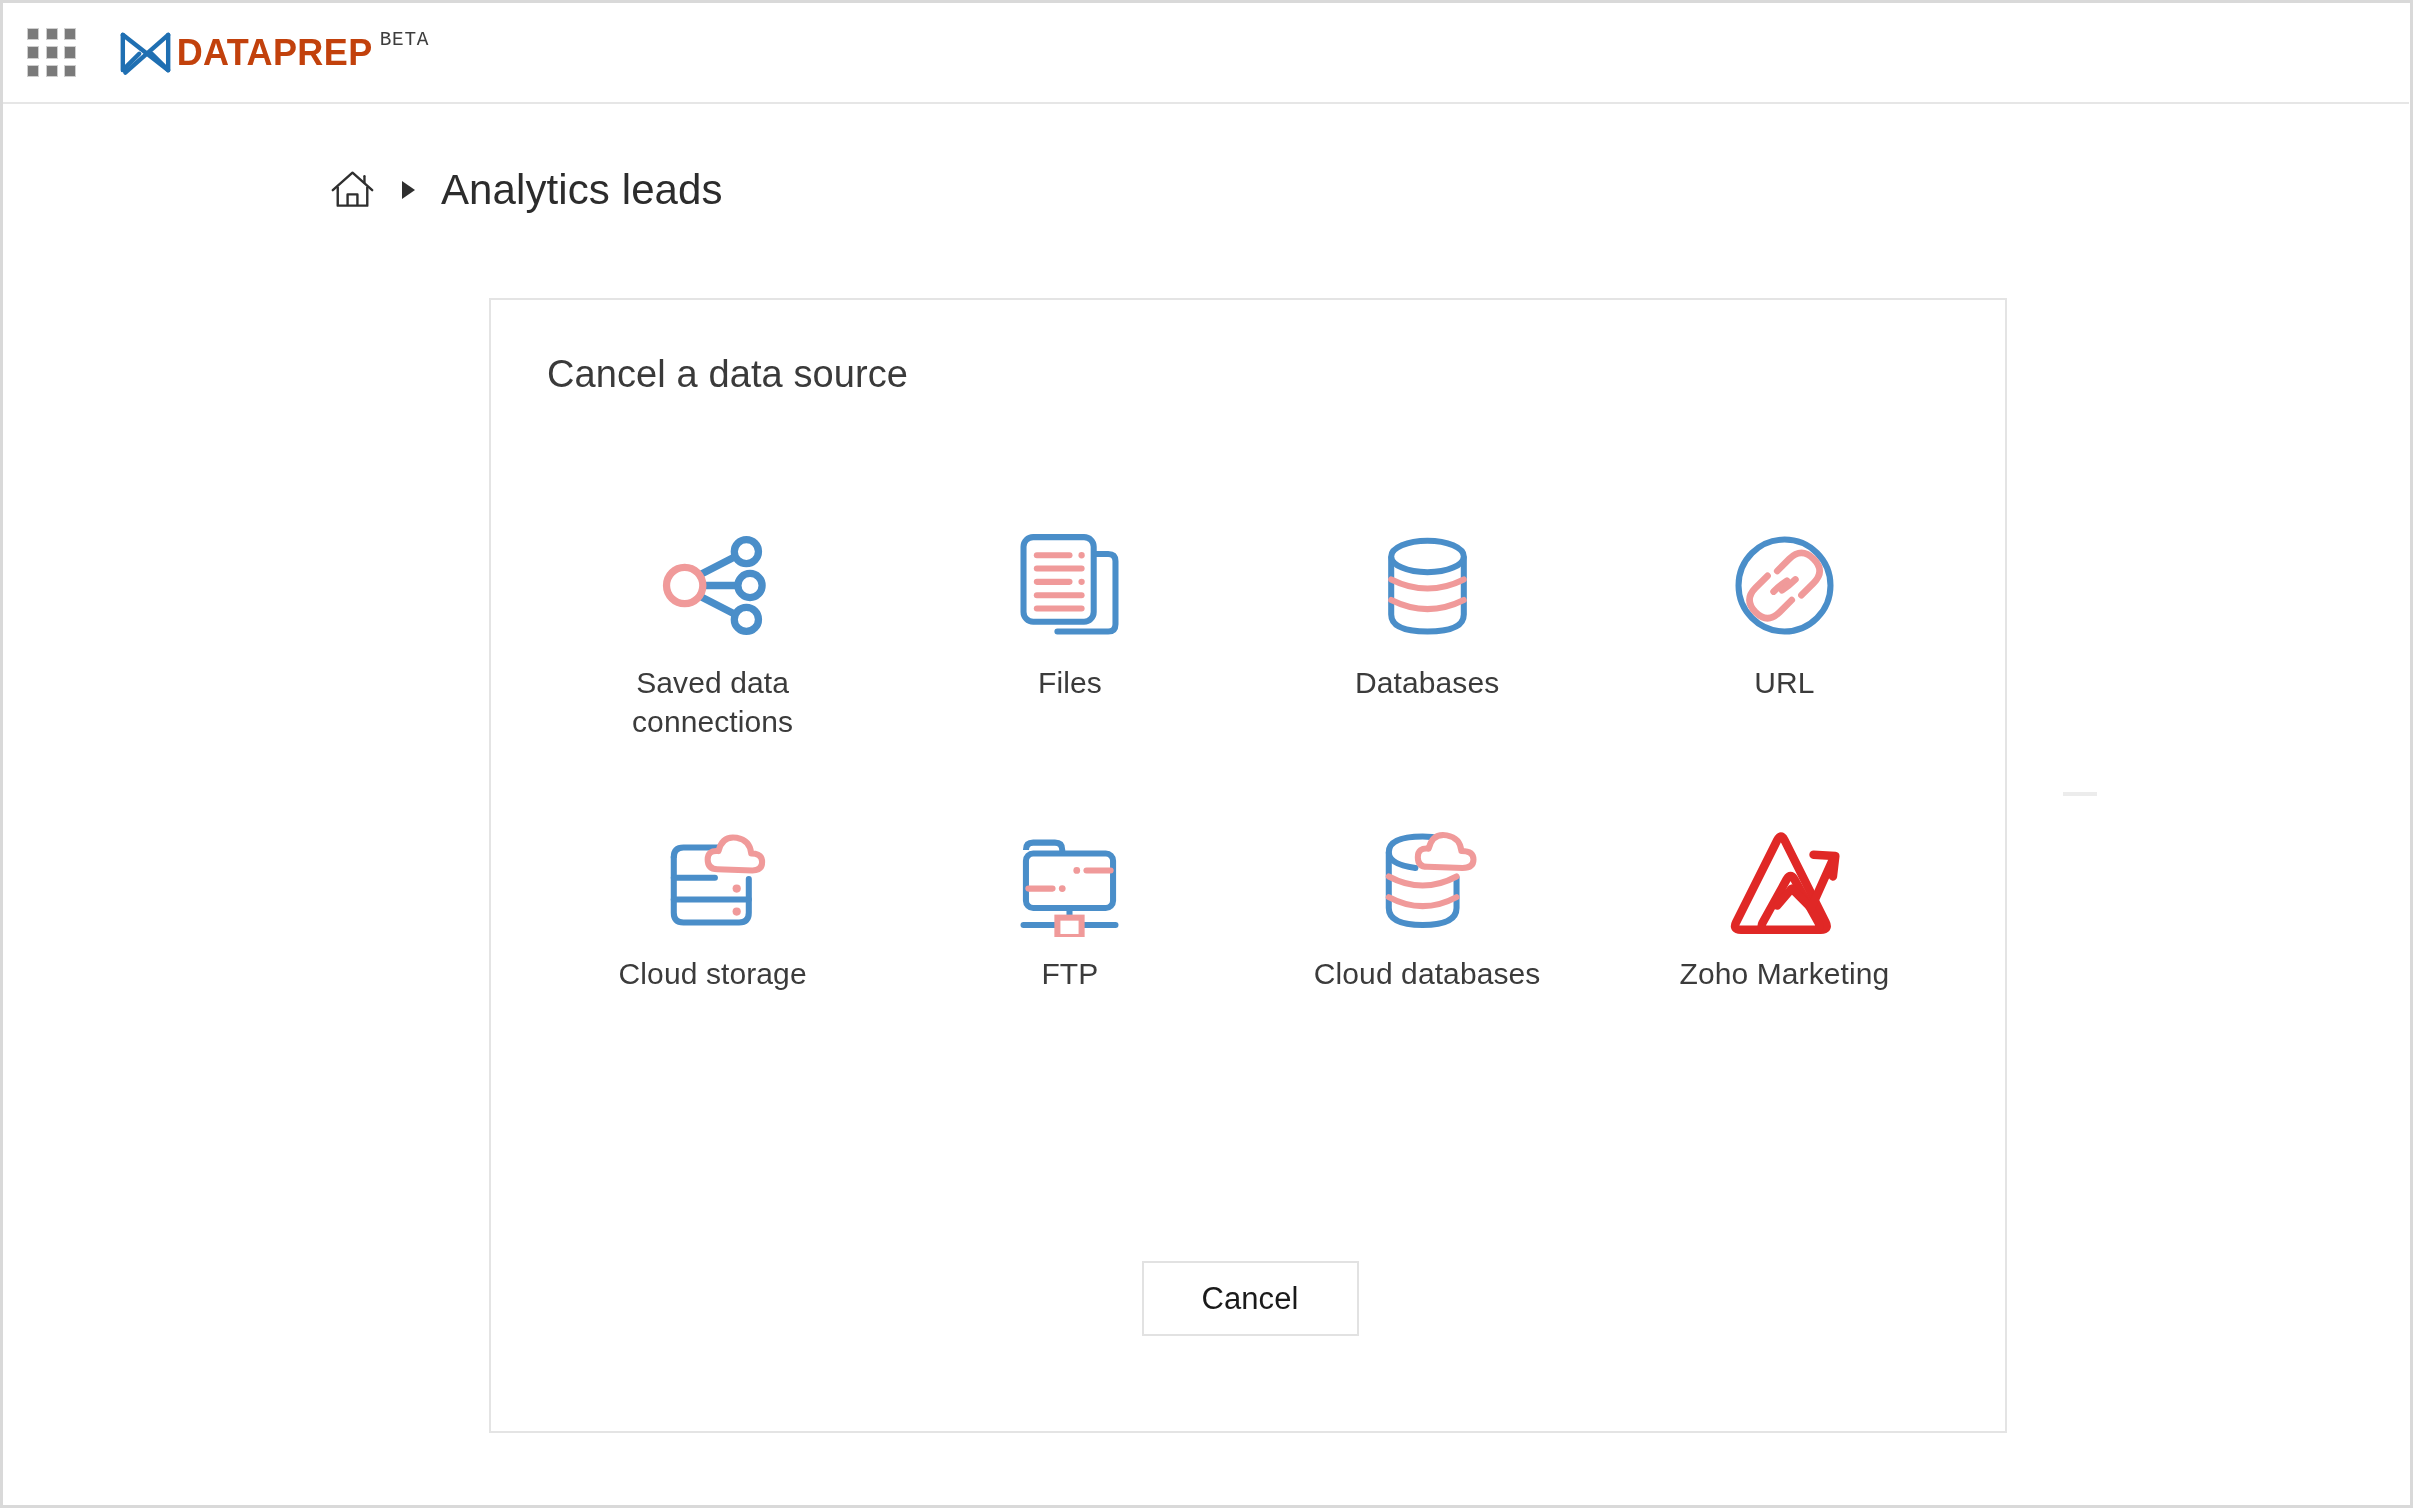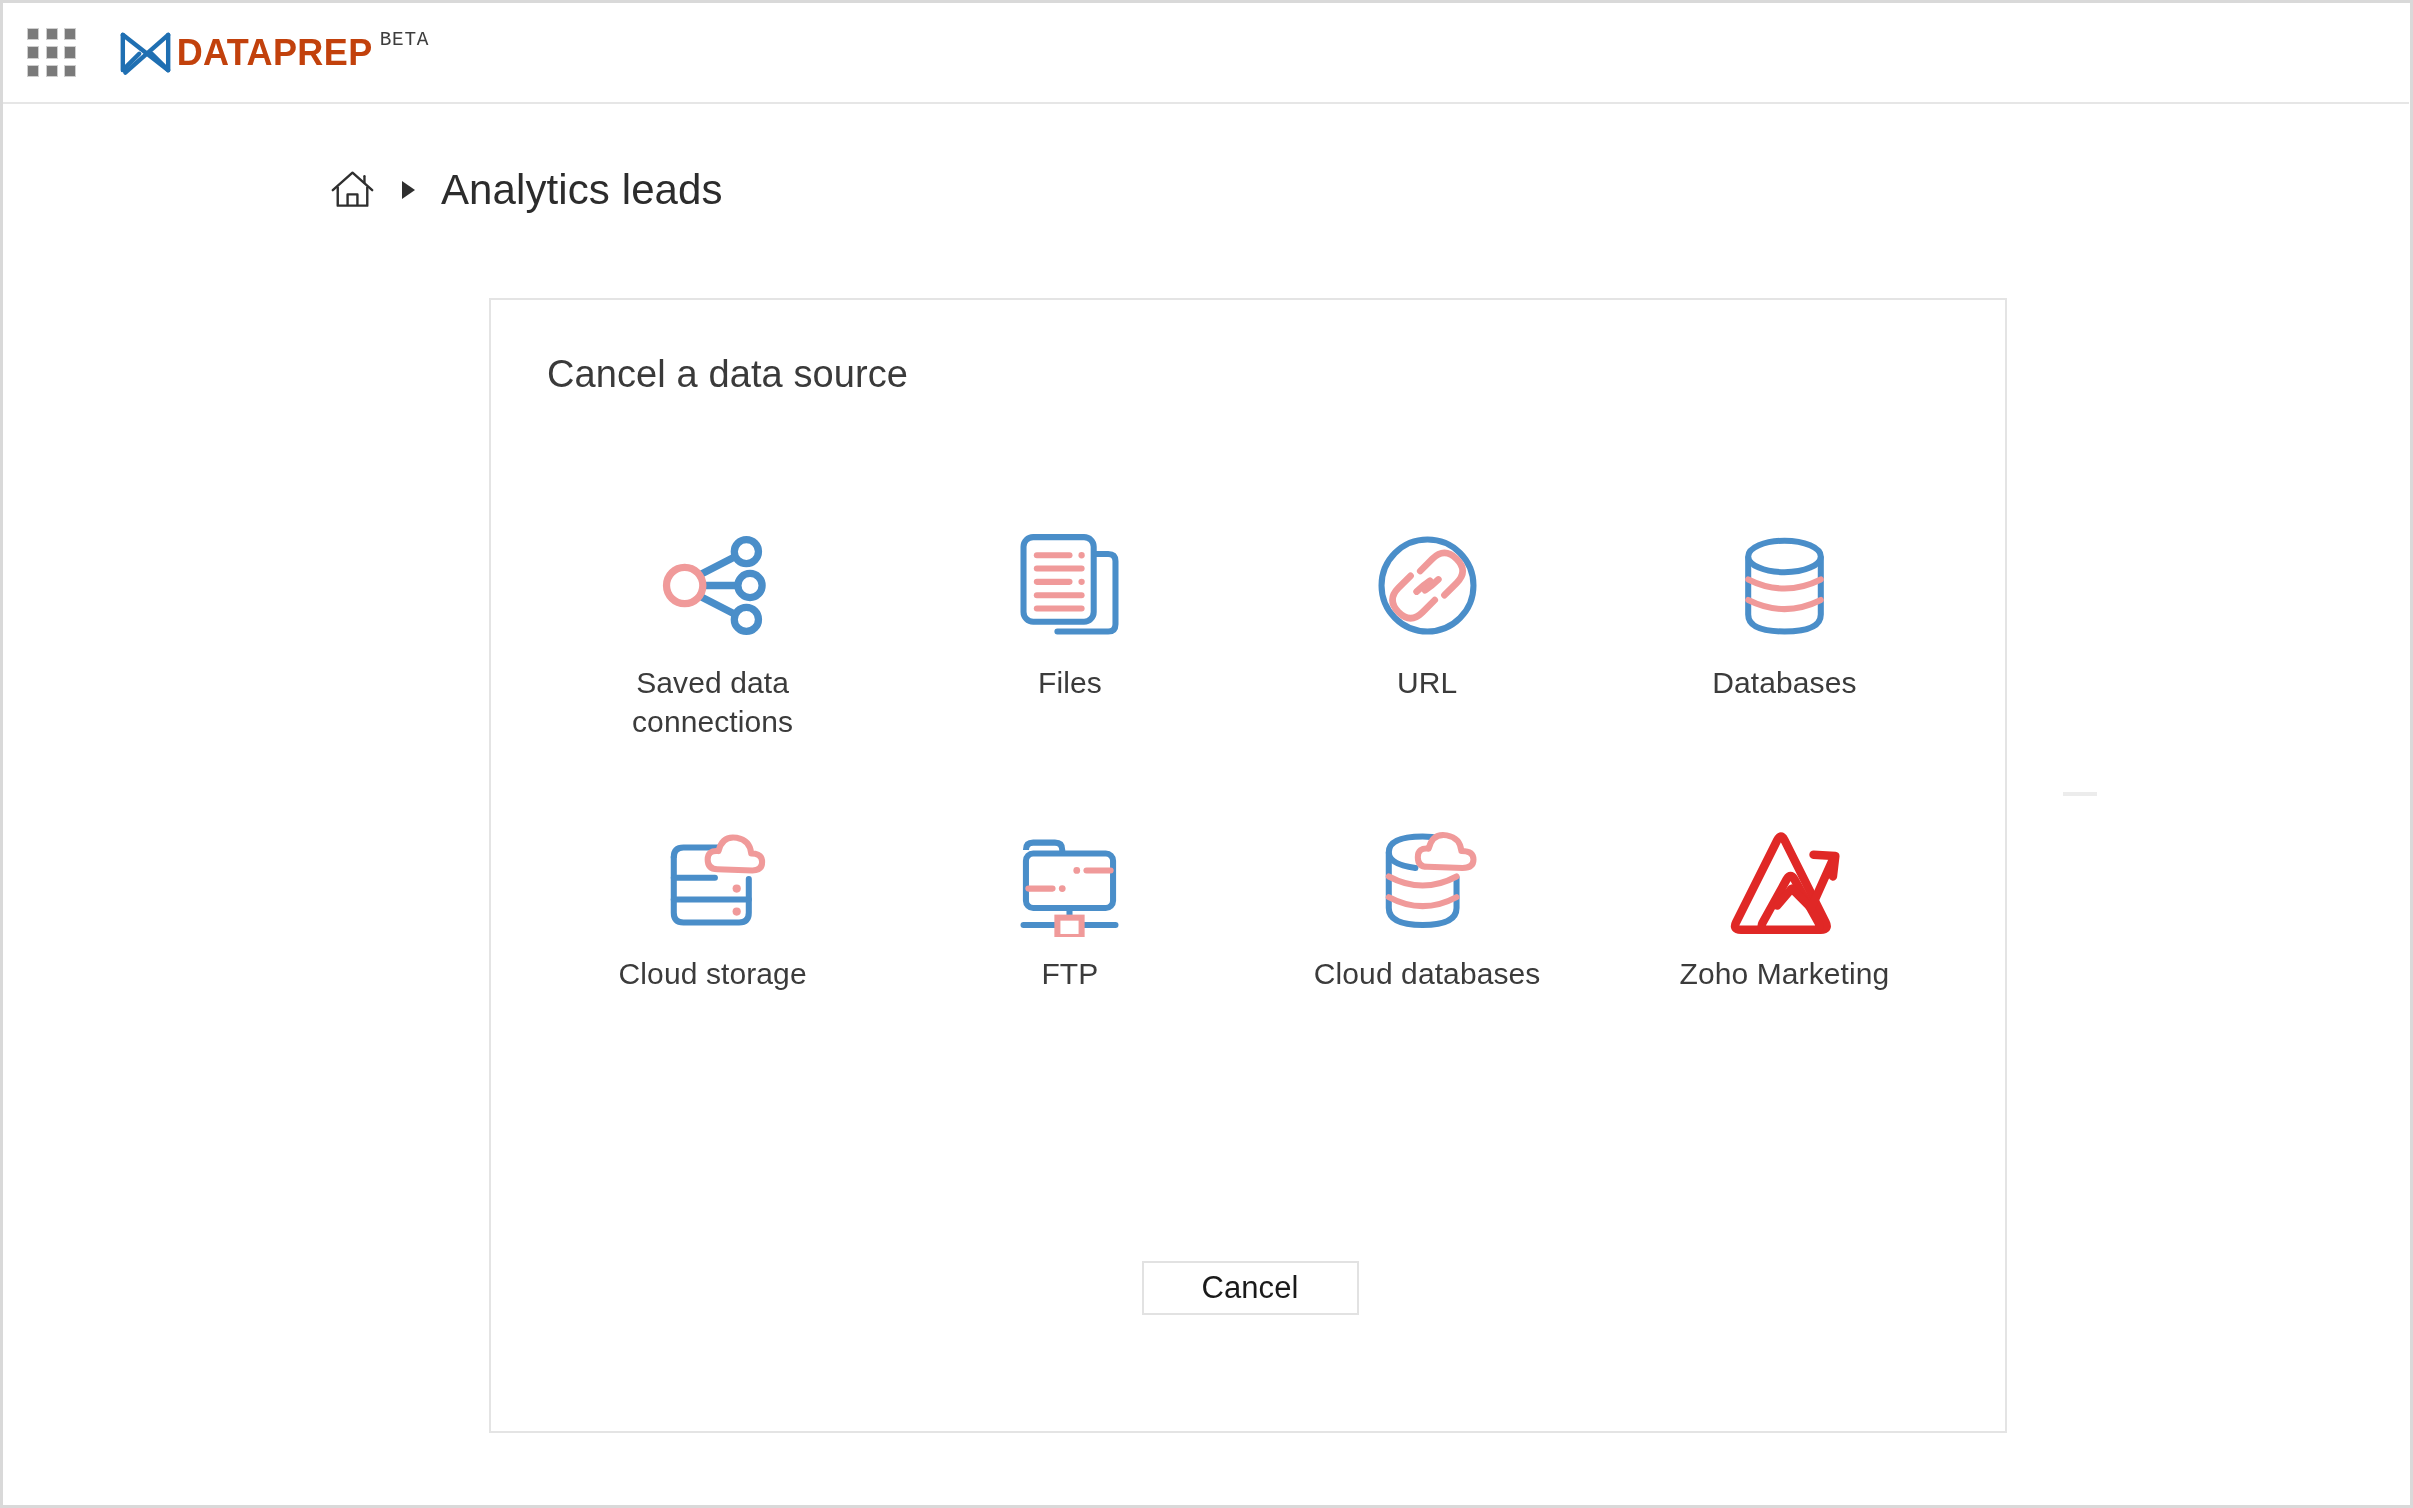--- a/index.html
+++ b/index.html
@@ -156,21 +156,21 @@
   .cancel-wrap {
     position: absolute;
     left: 0;
     top: 961px;
     width: 1518px;
     display: flex;
     justify-content: center;
   }
   .cancel-btn {
     width: 217px;
-    height: 54px;
+    height: 75px;
     background: #ffffff;
     border: 2.2px solid #e2e2e2;
     font-family: "Liberation Sans", sans-serif;
     font-size: 31px;
     color: #1a1a1a;
     cursor: pointer;
     letter-spacing: 0.1px;
   }
 
   
@@ -259,40 +259,40 @@
             <line x1="23" y1="58" x2="60" y2="58" stroke="#f09a9a" stroke-width="5" stroke-linecap="round"></line>
             <line x1="23" y1="69" x2="60" y2="69" stroke="#f09a9a" stroke-width="5" stroke-linecap="round"></line>
           </svg>
         </span>
         <span class="tile-label">Files</span>
       </div>
 
       <div class="tile">
         <span class="tile-icon">
           <svg width="121" height="121" viewBox="0 0 100 100">
+            <path d="M20 26 L20 74 Q20 88 50 88 Q80 88 80 74 L80 26" fill="#fff" stroke="#4a8ec9" stroke-width="5" stroke-linejoin="round"></path>
+            <ellipse cx="50" cy="26" rx="30" ry="13" fill="#fff" stroke="#4a8ec9" stroke-width="5"></ellipse>
+            <path d="M20 45 Q50 60 80 45" fill="none" stroke="#f09a9a" stroke-width="5" stroke-linecap="round"></path>
+            <path d="M20 62 Q50 77 80 62" fill="none" stroke="#f09a9a" stroke-width="5" stroke-linecap="round"></path>
+          </svg>
+        </span>
+        <span class="tile-label">Databases</span>
+      </div>
+
+      <div class="tile">
+        <span class="tile-icon">
+          <svg width="121" height="121" viewBox="0 0 100 100">
             <circle cx="50" cy="50" r="38" fill="#fff" stroke="#4a8ec9" stroke-width="5"></circle>
             <path d="M44 38 L54 28 Q64 18 74 28 Q84 38 74 48 L64 58" fill="none" stroke="#f09a9a" stroke-width="5.5" stroke-linecap="round"></path>
             <path d="M56 62 L46 72 Q36 82 26 72 Q16 62 26 52 L36 42" fill="none" stroke="#f09a9a" stroke-width="5.5" stroke-linecap="round"></path>
             <path d="M41 55 Q46 50 52 46" fill="none" stroke="#f09a9a" stroke-width="5.5" stroke-linecap="round"></path>
             <path d="M48 54 Q54 50 59 45" fill="none" stroke="#f09a9a" stroke-width="5.5" stroke-linecap="round"></path>
           </svg>
         </span>
         <span class="tile-label">URL</span>
-      </div>
-
-      <div class="tile">
-        <span class="tile-icon">
-          <svg width="121" height="121" viewBox="0 0 100 100">
-            <path d="M20 26 L20 74 Q20 88 50 88 Q80 88 80 74 L80 26" fill="#fff" stroke="#4a8ec9" stroke-width="5" stroke-linejoin="round"></path>
-            <ellipse cx="50" cy="26" rx="30" ry="13" fill="#fff" stroke="#4a8ec9" stroke-width="5"></ellipse>
-            <path d="M20 45 Q50 60 80 45" fill="none" stroke="#f09a9a" stroke-width="5" stroke-linecap="round"></path>
-            <path d="M20 62 Q50 77 80 62" fill="none" stroke="#f09a9a" stroke-width="5" stroke-linecap="round"></path>
-          </svg>
-        </span>
-        <span class="tile-label">Databases</span>
       </div>
 
       <div class="tile">
         <span class="tile-icon">
           <svg width="121" height="121" viewBox="0 0 100 100">
             <path d="M18 34 Q18 26 26 26 L66 26" fill="none" stroke="#4a8ec9" stroke-width="5" stroke-linecap="round"></path>
             <path d="M18 34 L18 80 Q18 88 26 88 L72 88 Q80 88 80 80 L80 52" fill="#fff" stroke="#4a8ec9" stroke-width="5" stroke-linecap="round" stroke-linejoin="round"></path>
             <line x1="18" y1="51" x2="52" y2="51" stroke="#4a8ec9" stroke-width="5" stroke-linecap="round"></line>
             <line x1="18" y1="69" x2="80" y2="69" stroke="#4a8ec9" stroke-width="5" stroke-linecap="round"></line>
             <circle cx="70" cy="60" r="3.4" fill="#f09a9a"></circle>

